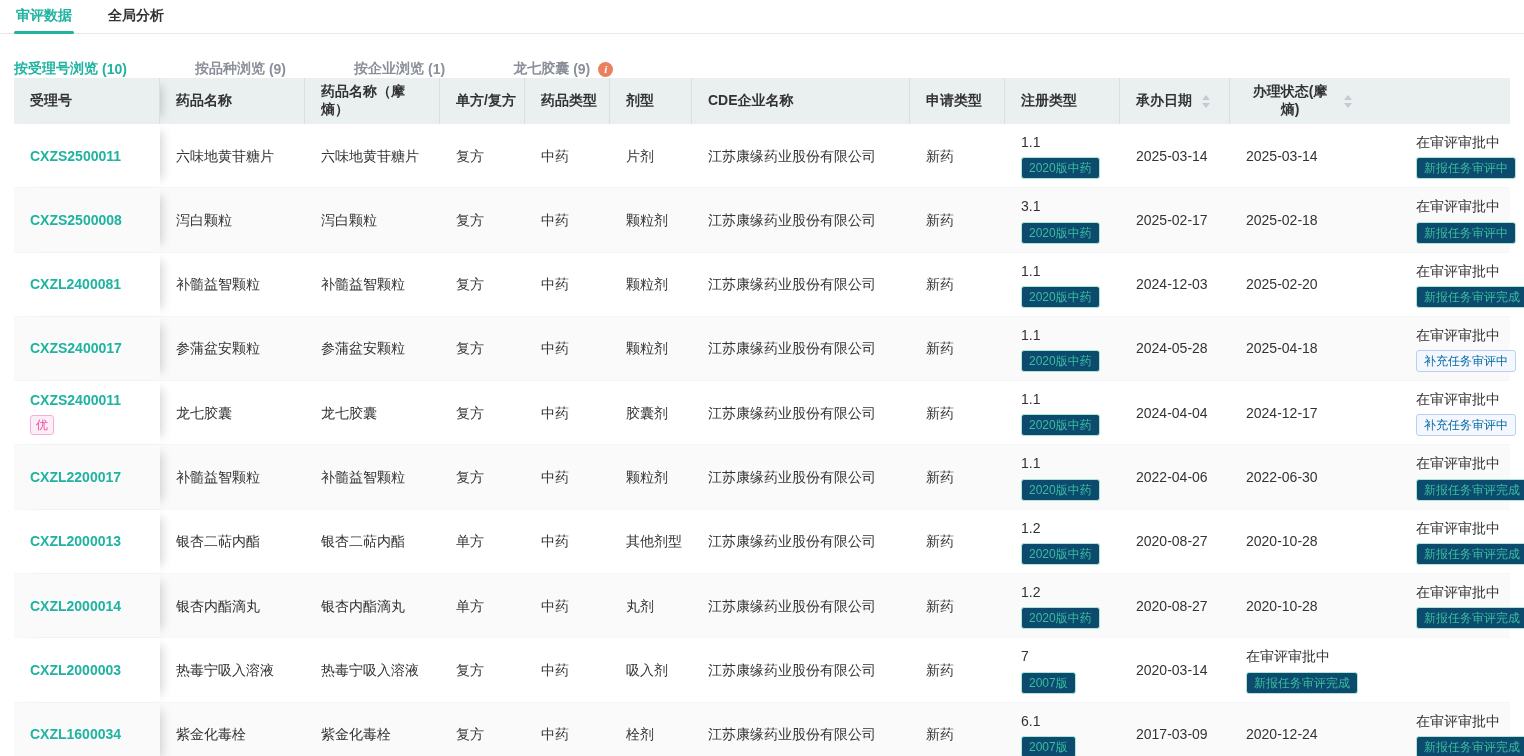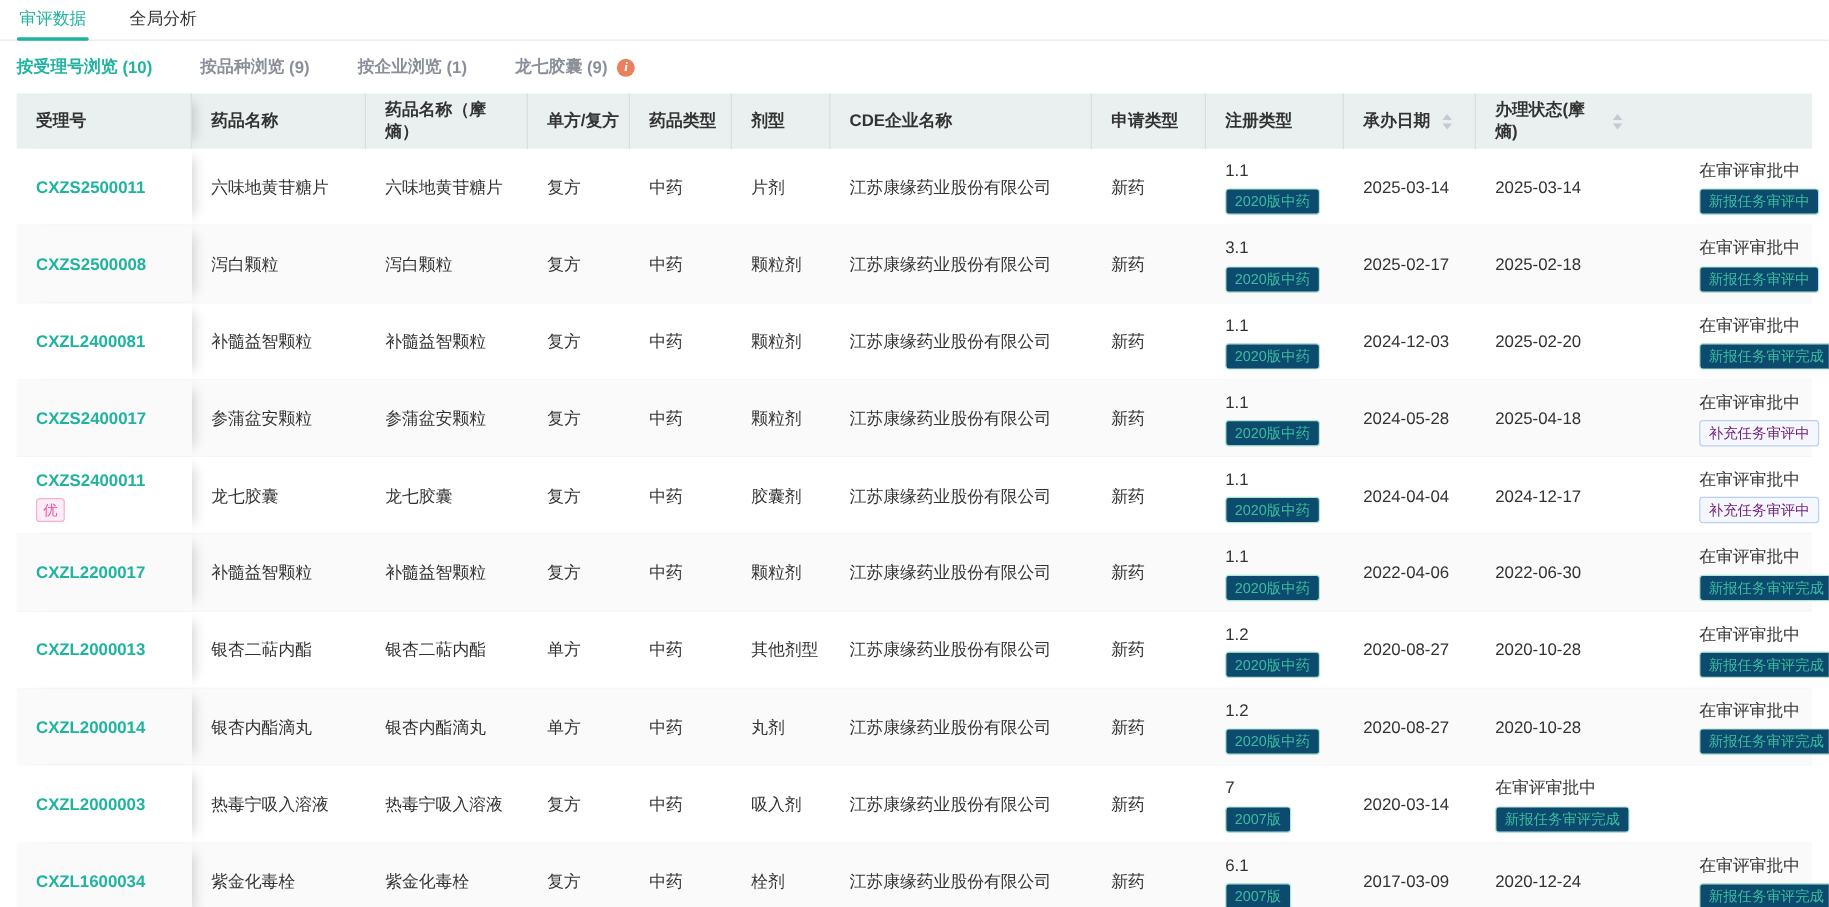--- a/index.html
+++ b/index.html
@@ -3,57 +3,57 @@
 <meta charset="utf-8">
 <style>
   * { box-sizing: border-box; margin: 0; padding: 0; }
   html,body { width: 1524px; height: 756px; overflow: hidden; background: #fff;
     font-family: "Liberation Sans", "DejaVu Sans", sans-serif; font-size: 14px; color: #333; }
 
   
   .top-tabs { display: flex; align-items: flex-end; padding: 0 14px; height: 34px;
     border-bottom: 1px solid #e7eaec; }
   .top-tab { padding: 7px 2px 8px; margin-right: 32px; cursor: pointer; color: #333;
-    font-weight: 400; position: relative; }
+    font-weight: 700; position: relative; }
   .top-tab.active { color: #1fb3a0; }
   .top-tab.active::after { content:""; position:absolute; left:0; right:0; bottom:-1px;
     height: 3px; background: #1fb3a0; border-radius: 2px; }
 
   
-  .sub-tabs { display: flex; align-items: center; padding: 0 14px; height: 44px; gap: 40px; }
+  .sub-tabs { display: flex; align-items: flex-end; padding: 0 14px; height: 44px; gap: 68px; }
   .sub-tab { display: flex; align-items: center; gap: 4px; color: #8a8f99; cursor: pointer;
     font-weight: 700; }
   .sub-tab.active { color: #1fb3a0; }
   .info-icon { display: inline-block; width: 15px; height: 15px; margin-left: 4px;
     border-radius: 50%; background: #e9815e; color: #fff; font-style: italic;
     font-family: "Liberation Serif", "DejaVu Serif", serif; font-weight: 700;
     font-size: 11px; line-height: 15px; text-align: center; }
 
   
   .table { margin-left: 14px; width: 1496px; }
   .thead { display: flex; background: #e9f0ef; height: 46px; }
   .th { display: flex; align-items: center; padding: 0 8px 0 16px; font-weight: 700;
     color: #333; border-right: 1px solid #d5e0df; flex-shrink: 0; }
   .tr { display: flex; min-height: 64px; background: #fff; border-bottom: 1px solid #f5f6f7; }
   .tr.alt { background: #fafafa; }
   .cell { display: flex; flex-direction: column; justify-content: center; align-items: flex-start;
     padding: 8px 8px 8px 16px; flex-shrink: 0; line-height: 1.45; }
   .c1{width:146px}.c2{width:145px}.c3{width:135px}.c4{width:85px}.c5{width:85px}
   .c6{width:82px}.c7{width:218px}.c8{width:95px}.c9{width:115px}.c10{width:110px}
-  .c11{width:170px}.c12{width:130px; border-right:none;}
+  .c11{width:170px}.c12{width:130px; border-right:none;text-align:center;}
   .c1 { position: relative; z-index: 2; background: inherit;
     box-shadow: 10px 0 10px -8px rgba(0,0,0,0.18); }
   .thead .c1 { background: #e9f0ef; }
 
   .id-link { color: #1fb3a0; font-weight: 700; cursor: pointer; }
 
   .badge { display: inline-block; margin-top: 5px; padding: 1px 7px; font-size: 12px;
     border-radius: 3px; line-height: 18px; white-space: nowrap; }
   .badge-teal { color: #3cbd9f; border: 1px solid #aee6d4; background: #0c4a6e; }
-  .badge-blue { color: #701a75; border: 1px solid #b9cff4; background: #f4f8fe; }
+  .badge-blue { color: #0369a1; border: 1px solid #b9cff4; background: #f4f8fe; }
   .badge-pink { color: #ee4f9e; border: 1px solid #f6aed4; background: #fdedf6; padding: 0 5px; }
 
   .sorter { display: inline-flex; flex-direction: column; margin-left: 10px; gap: 3px; }
   .caret-up { width:0; height:0; border-left:4px solid transparent; border-right:4px solid transparent;
     border-bottom: 5px solid #c3cad1; }
   .caret-down { width:0; height:0; border-left:4px solid transparent; border-right:4px solid transparent;
     border-top: 5px solid #c3cad1; }
 </style>
 </head>
 <body>

